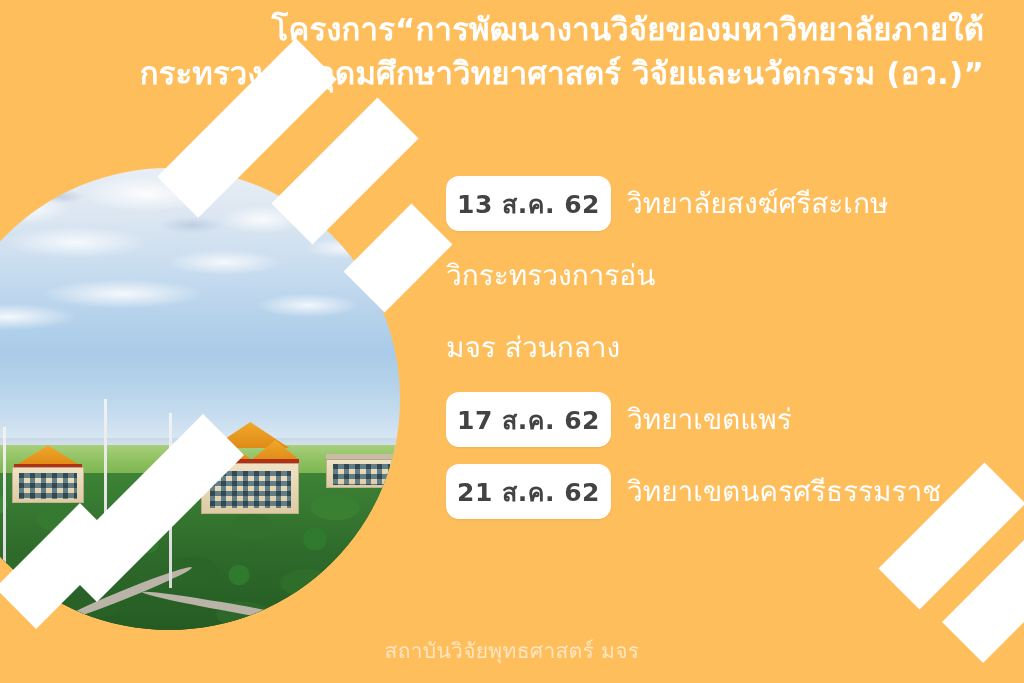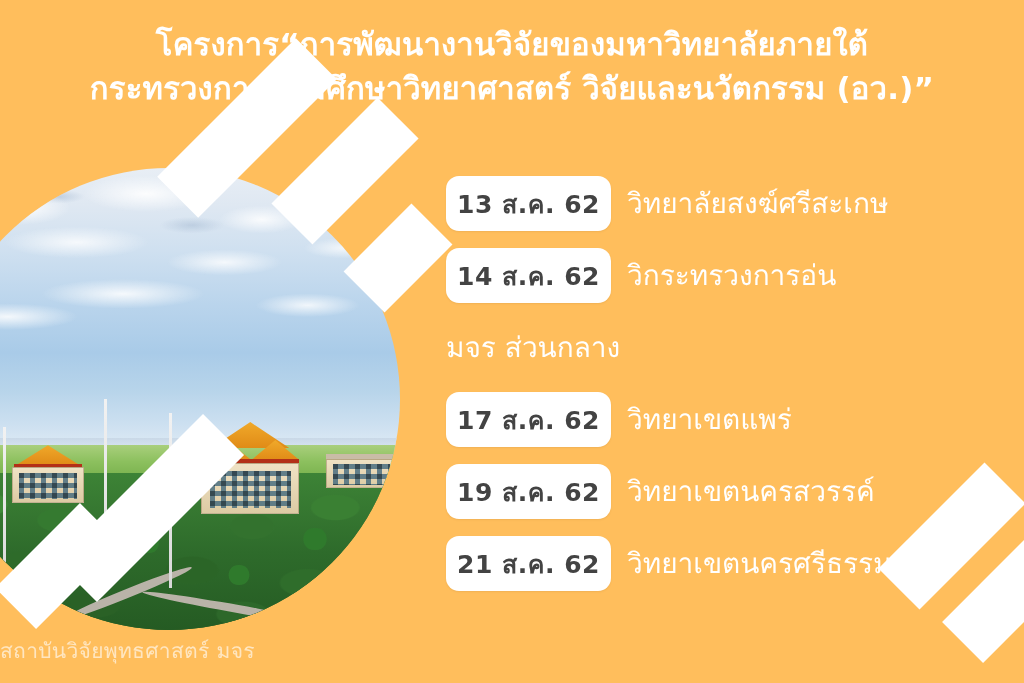--- a/index.html
+++ b/index.html
@@ -171,23 +171,23 @@
   .palm {
     position: absolute;
     border-radius: 50%;
     background: radial-gradient(circle, #2f7a2c 0 55%, rgba(47,122,44,0) 60%);
   }
 
   
   .title-block {
     position: absolute;
     left: 0; right: 0;
-    top: 22px;
+    top: 7px;
     z-index: 5;
-    text-align: center;
+    text-align: right;
     padding: 0 40px;
     box-sizing: border-box;
   }
   .title-line {
     color: #ffffff;
     font-weight: bold;
     font-size: 31px;
     line-height: 1.42;
     letter-spacing: .2px;
     white-space: nowrap;
@@ -232,21 +232,21 @@
     line-height: 1;
     white-space: nowrap;
   }
 
   
   .footer {
     position: absolute;
     left: 0; right: 0;
     bottom: 16px;
     z-index: 5;
-    text-align: left;
+    text-align: center;
     color: rgba(255,255,255,.62);
     font-size: 21px;
     font-weight: normal;
     letter-spacing: .3px;
   }
 </style>
 </head>
 <body>
 
 <div id="poster">
@@ -308,35 +308,30 @@
     <div class="title-line">โครงการ“การพัฒนางานวิจัยของมหาวิทยาลัยภายใต้</div>
     <div class="title-line">กระทรวงการอุดมศึกษาวิทยาศาสตร์ วิจัยและนวัตกรรม (อว.)”</div>
   </div>
 
   <div class="schedule">
       <div class="schedule-row">
         <div class="date-badge">13 ส.ค. 62</div>
         <div class="venue-name">วิทยาลัยสงฆ์ศรีสะเกษ</div>
       </div>
       <div class="schedule-row">
-        <div class="date-badge">14 ส.ค. 62</div>
         <div class="venue-name">วิกระทรวงการอ่น</div>
       </div>
       <div class="schedule-row">
         <div class="venue-name">มจร ส่วนกลาง</div>
       </div>
       <div class="schedule-row">
         <div class="date-badge">17 ส.ค. 62</div>
         <div class="venue-name">วิทยาเขตแพร่</div>
       </div>
       <div class="schedule-row">
-        <div class="date-badge">19 ส.ค. 62</div>
-        <div class="venue-name">วิทยาเขตนครสวรรค์</div>
-      </div>
-      <div class="schedule-row">
         <div class="date-badge">21 ส.ค. 62</div>
         <div class="venue-name">วิทยาเขตนครศรีธรรมราช</div>
       </div>
     </div>
 
   <div class="footer">สถาบันวิจัยพุทธศาสตร์ มจร</div>
 
 </div>
 
 </body></html>

